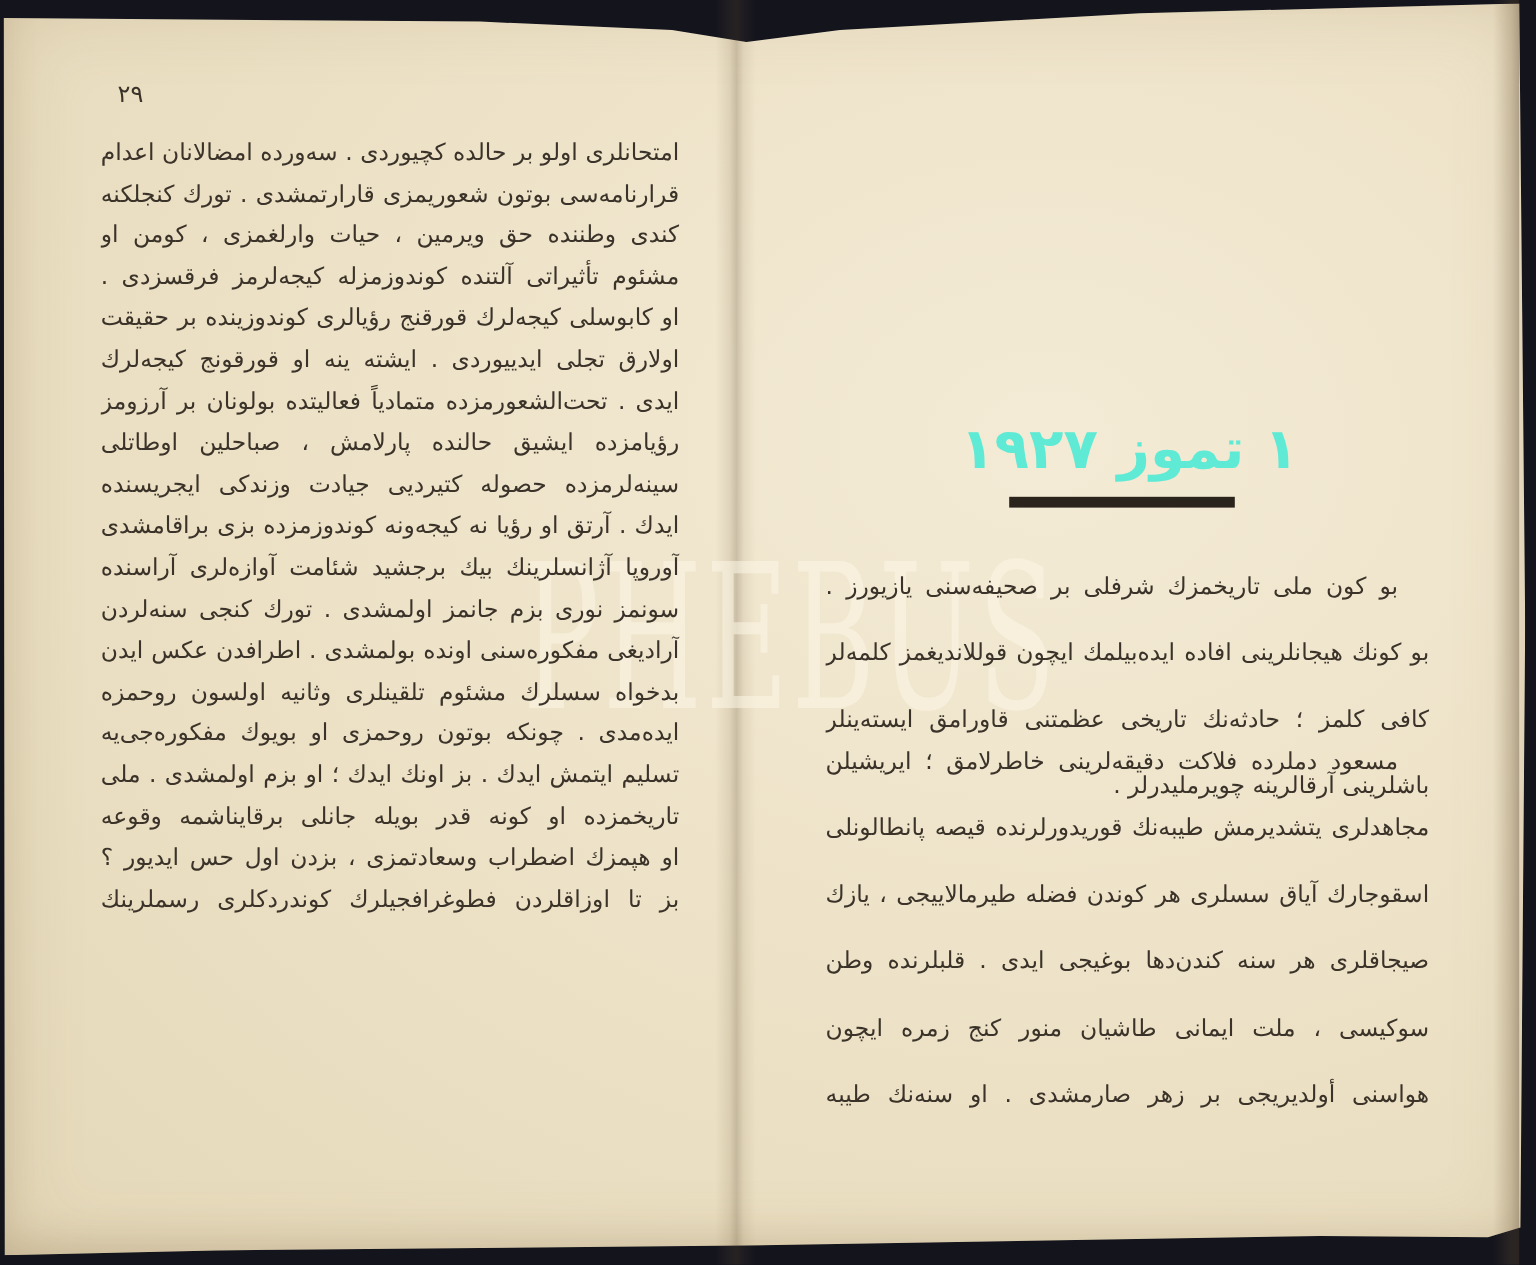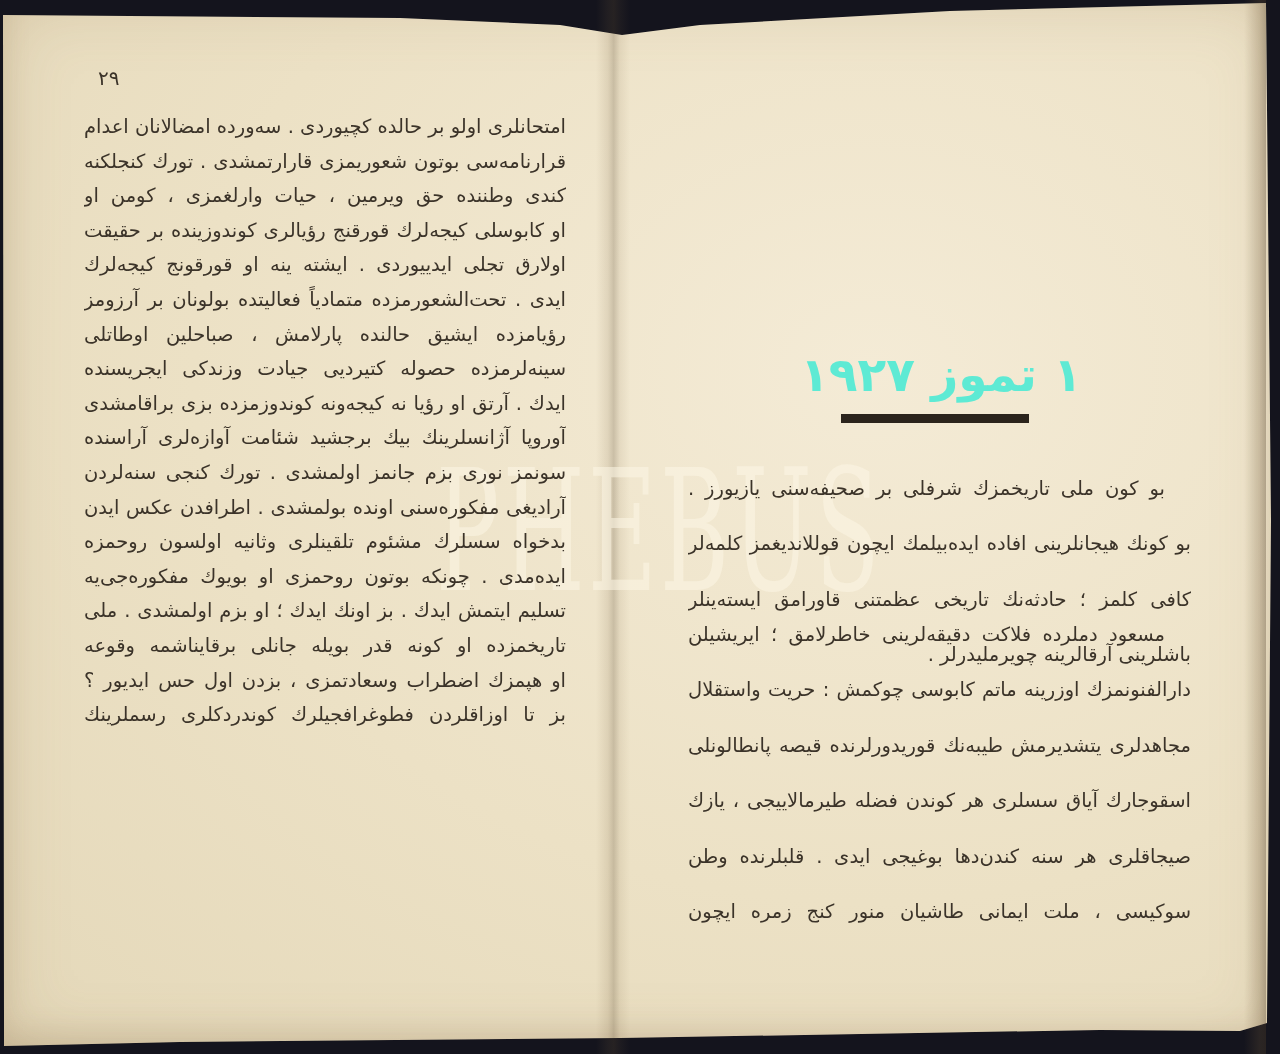--- a/index.html
+++ b/index.html
@@ -77,20 +77,21 @@
 <div class="right-edge-line"></div>
 
 <div class="watermark">PHEBUS</div>
 
 <div class="page-col left-col">
   <div class="page-number">٢٩</div>
   <div class="textblock left-text">
       <div class="line">امتحانلری اولو بر حالده کچیوردی . سه‌ورده امضالانان اعدام</div>
       <div class="line">قرارنامه‌سی بوتون شعوریمزی قارارتمشدی . تورك کنجلکنه</div>
       <div class="line">کندی وطننده حق ویرمین ، حیات وارلغمزی ، کومن او قرارنامه‌نك</div>
+      <div class="line">مشئوم تأثیراتی آلتنده کوندوزمزله کیجه‌لرمز فرقسزدی .</div>
       <div class="line">او کابوسلی کیجه‌لرك قورقنج رؤیالری کوندوزینده بر حقیقت</div>
       <div class="line">اولارق تجلی ایدییوردی . ایشته ینه او قورقونج کیجه‌لرك بریسنده</div>
       <div class="line">ایدی . تحت‌الشعورمزده متمادیاً فعالیتده بولونان بر آرزومز</div>
       <div class="line">رؤیامزده ایشیق حالنده پارلامش ، صباحلین اوطاتلی ومسعود رؤیانك</div>
       <div class="line">سینه‌لرمزده حصوله کتیردیی جیادت وزندکی ایجریسنده اویانمش</div>
       <div class="line">ایدك . آرتق او رؤیا نه کیجه‌ونه کوندوزمزده بزی براقامشدی .</div>
       <div class="line">آوروپا آژانسلرینك بیك برجشید شئامت آوازه‌لری آراسنده</div>
       <div class="line">سونمز نوری بزم جانمز اولمشدی . تورك کنجی سنه‌لردن بری</div>
       <div class="line">آرادیغی مفکوره‌سنی اونده بولمشدی . اطرافدن عکس ایدن</div>
       <div class="line">بدخواه سسلرك مشئوم تلقینلری وثانیه اولسون روحمزه نفوذ</div>
@@ -108,19 +109,19 @@
     <div class="heading-bar"></div>
   </div>
   <div class="textblock p1">
       <div class="line indent">بو کون ملی تاریخمزك شرفلی بر صحیفه‌سنی یازیورز .</div>
       <div class="line">بو کونك هیجانلرینی افاده ایده‌بیلمك ایچون قوللاندیغمز کلمه‌لر</div>
       <div class="line">کافی کلمز ؛ حادثه‌نك تاریخی عظمتنی قاورامق ایسته‌ینلر برلحظه</div>
       <div class="line no-stretch">باشلرینی آرقالرینه چویرملیدرلر .</div>
     </div>
   <div class="textblock p2">
       <div class="line indent">مسعود دملرده فلاکت دقیقه‌لرینی خاطرلامق ؛ ایریشیلن</div>
-      <div class="line">دارالفنونمزك اوزرینه ماتم کابوسی چوکمش : حریت واستقلال</div>
       <div class="line">مجاهدلری یتشدیرمش طیبه‌نك قوریدورلرنده قیصه پانطالونلی</div>
       <div class="line">اسقوجارك آیاق سسلری هر کوندن فضله طیرمالاییجی ، یازك</div>
       <div class="line">صیجاقلری هر سنه کندن‌دها بوغیجی ایدی . قلبلرنده وطن</div>
       <div class="line">سوکیسی ، ملت ایمانی طاشیان منور کنج زمره ایچون استانبول</div>
+      <div class="line">هواسنی أولدیریجی بر زهر صارمشدی . او سنه‌نك طیبه</div>
     </div>
 </div>
 
 </body></html>

